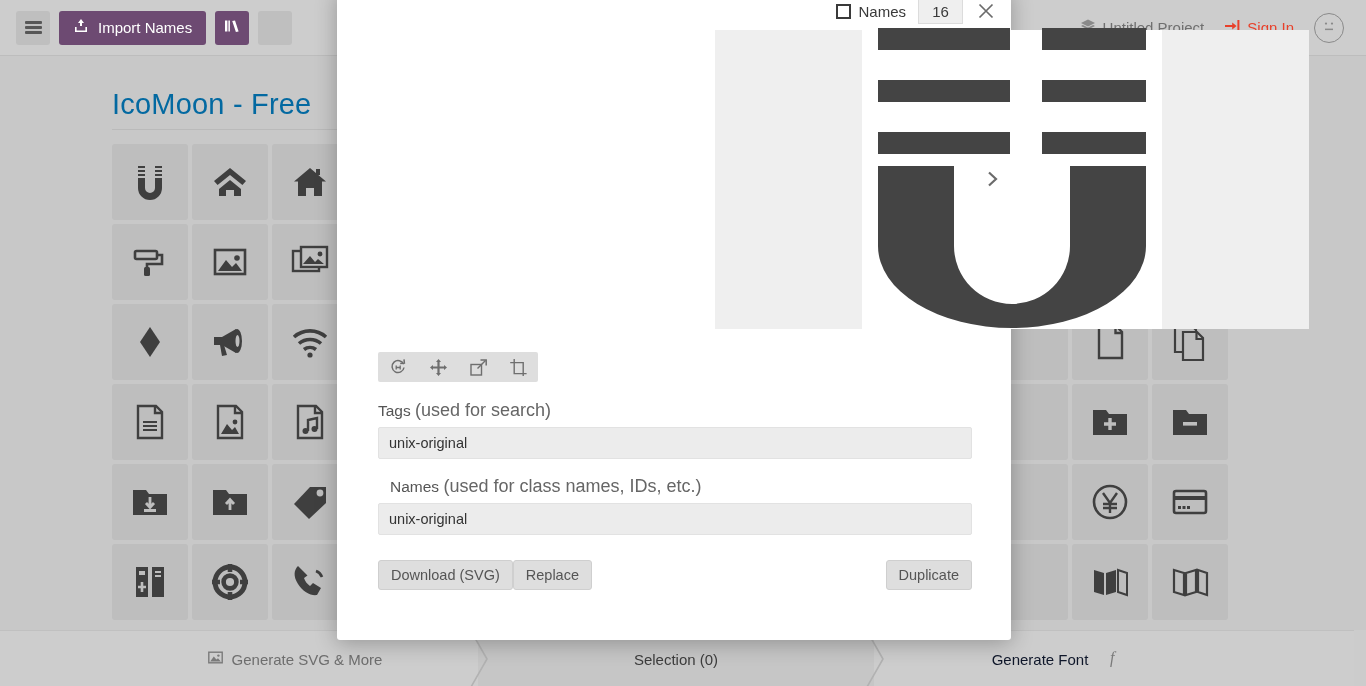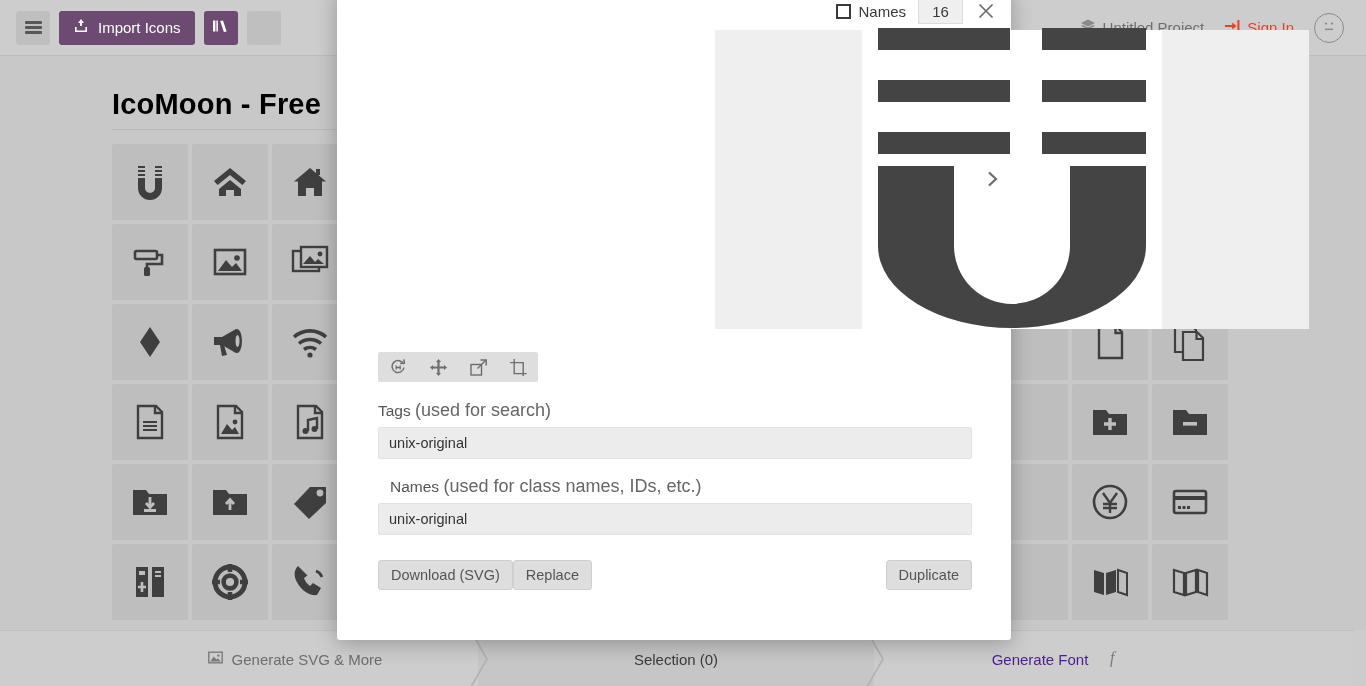--- a/index.html
+++ b/index.html
@@ -66,21 +66,21 @@
   
   .content {
     position: absolute; left: 0; top: 56px; width: 1366px; height: 574px;
     background: #c8c8c8;
   }
   .set-wrap { position: absolute; left: 112px; top: 0; width: 1128px; }
   .set-head {
     display: flex; align-items: flex-end; height: 74px;
     border-bottom: 1px solid #bababa; padding-bottom: 8px;
   }
-  .set-title { font-size: 29px; color: #000000; font-weight: 700; letter-spacing: .2px; }
+  .set-title { font-size: 29px; color: #0369a1; font-weight: 400; letter-spacing: .2px; }
   .set-head-right { margin-left: auto; display: flex; align-items: center; gap: 22px; padding-bottom: 6px; }
   .set-count { color: #8d8d8d; font-size: 15px; }
   .toggle-pill {
     width: 36px; height: 19px; border-radius: 10px; background: #6d4a72;
     position: relative; cursor: pointer;
   }
   .toggle-pill::after {
     content: ""; position: absolute; right: 2px; top: 2px;
     width: 15px; height: 15px; border-radius: 50%; background: #e8e8e8;
   }
@@ -106,21 +106,21 @@
   .bb-inner {
     position: absolute; left: 112px; top: 0; width: 1128px; height: 56px;
     display: flex; align-items: center;
   }
   .bb-seg {
     height: 56px; display: flex; align-items: center; justify-content: center;
     font-size: 15px; cursor: pointer; position: relative;
   }
   .bb-left { width: 366px; color: #6e6e6e; gap: 9px; }
   .bb-mid { flex: 1; color: #3c3c3c; background: #c6c6c6; }
-  .bb-right { width: 366px; color: #4c1d95; gap: 20px; }
+  .bb-right { width: 366px; color: #0f172a; gap: 20px; }
   .chev-sep {
     position: absolute; top: 0; width: 26px; height: 56px; pointer-events: none;
   }
 
   
   .modal-shadow {
     position: absolute; left: 337px; top: -10px; width: 674px; height: 650px;
     background: #ffffff; border-radius: 3px;
     box-shadow: 0 3px 22px rgba(0,0,0,.28);
   }
@@ -196,21 +196,21 @@
             <i></i>
           </span>
       </button>
       <button class="btn-purple">
         <span>
           <svg width="16" height="16" viewBox="0 0 16 16">
             <path d="M8 1 L11 5 H9 V8 H7 V5 H5 Z" fill="#fff"></path>
             <path d="M2 9 V14 H14 V9 H12.4 V12.4 H3.6 V9 Z" fill="#fff"></path>
           </svg>
         </span>
-        <span>Import Icons</span>
+        <span>Import Names</span>
       </button>
       <button class="btn-purple-sq">
         <span>
           <svg width="17" height="16" viewBox="0 0 17 16">
             <rect x="1" y="2.5" width="2.4" height="11" fill="#fff"></rect>
             <rect x="4.4" y="2.5" width="1.5" height="11" fill="#fff"></rect>
             <path d="M8.2 3 L11 2.4 L14.6 13.4 L11.9 14 Z" fill="#fff"></path>
           </svg>
         </span>
       </button>

